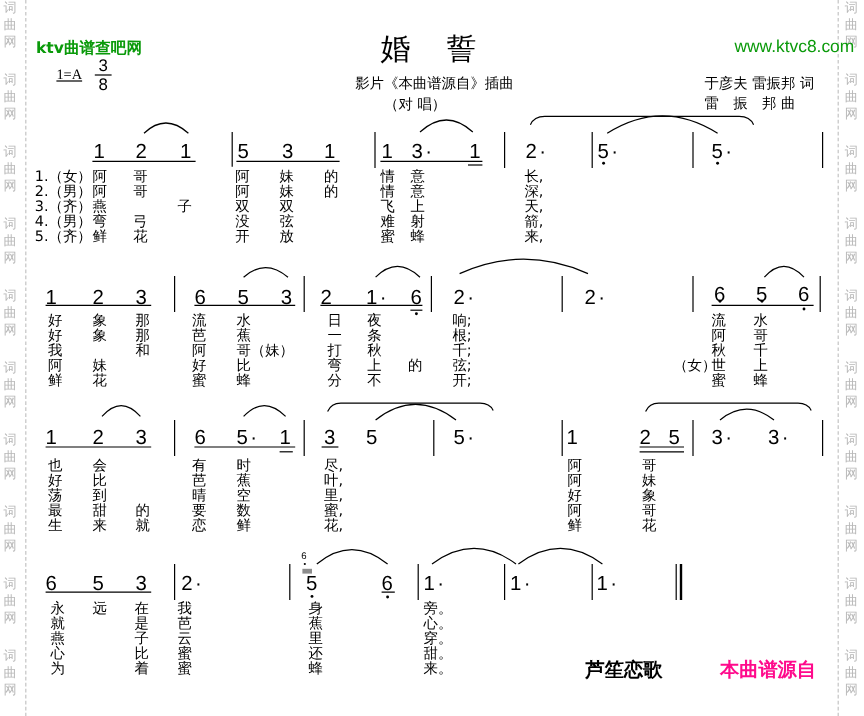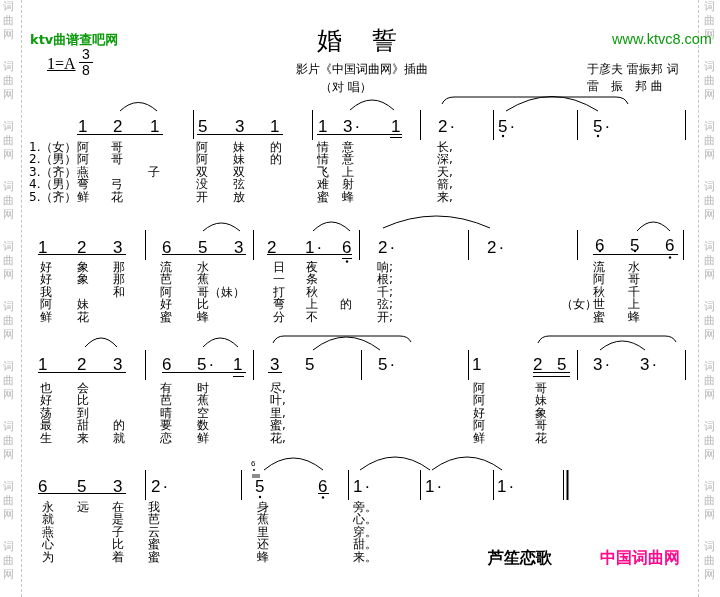--- a/index.html
+++ b/index.html
@@ -7,21 +7,21 @@
   body {
     width:720px; height:597px; position:relative; overflow:hidden;
     background:#ffffff; color:var(--ink);
     font-family:"DejaVu Sans", sans-serif;
   }
   .abs { position:absolute; white-space:pre; }
   .wm { position:absolute; font-size:11px; line-height:14px; color:var(--wm); white-space:pre; }
   .dash { position:absolute; top:0; width:0; height:597px; border-left:1px dashed #c4c4c4; }
   .site-left { left:30px; top:31px; font-size:13px; font-weight:bold; color:var(--green); font-family:"DejaVu Sans", sans-serif; }
   .site-right { left:612px; top:31px; font-size:14.5px; color:var(--green); font-family:"Liberation Sans", sans-serif; }
-  .key { left:47px; top:55px; font-size:16px; font-family:"Liberation Serif", serif;text-decoration:underline; }
+  .key { left:47px; top:55px; font-size:12px; font-family:"Liberation Serif", serif;text-decoration:underline; }
   .frac { font-size:14px; font-family:"Liberation Sans", sans-serif; line-height:14px; }
   .frac-line { position:absolute; left:79px; top:62px; width:14px; height:1px; background:#000; }
   .title { top:27px; font-size:25px; font-family:"DejaVu Serif", serif; line-height:28px; }
   .small { font-size:12px; line-height:14px; }
   .note { position:absolute; font-family:"Liberation Sans", sans-serif; font-size:17px; line-height:17px; letter-spacing:2px; white-space:pre; }
   .grace { position:absolute; font-family:"Liberation Sans", sans-serif; font-size:8px; line-height:8px; }
   .lyr { position:absolute; font-size:12px; line-height:12.4px; white-space:pre; }
   .footer { top:549px; font-size:16px; font-weight:bold; line-height:18px; }
   .src-site { color:var(--magenta); }
   svg.graphics { position:absolute; left:0; top:0; pointer-events:none; }
@@ -102,21 +102,21 @@
   <div class="abs site-left">ktv曲谱查吧网</div>
   <div class="abs site-right">www.ktvc8.com</div>
   <div class="abs key">1=A</div>
   <div>
     <div class="abs frac" style="left:82px;top:47px">3</div>
     <div class="frac-line"></div>
     <div class="abs frac" style="left:82px;top:63px">8</div>
   </div>
   <div class="abs title" style="left:317px">婚</div>
   <div class="abs title" style="left:372px">誓</div>
-  <div class="abs small" style="left:296px;top:62px">影片《中国词曲网》插曲</div>
+  <div class="abs small" style="left:296px;top:62px">影片《本曲谱源自》插曲</div>
   <div class="abs small" style="left:320px;top:80px">（对 唱）</div>
   <div class="abs small" style="left:587px;top:62px">于彦夫 雷振邦 词</div>
   <div class="abs small" style="left:587px;top:79px">雷　振　邦 曲</div>
 </div>
 
 <svg class="graphics" width="720" height="597">
 
   <g stroke-width="1">
     <line x1="193.5" y1="110" x2="193.5" y2="139"></line>
     <line x1="312.5" y1="110" x2="312.5" y2="140"></line>
@@ -440,14 +440,14 @@
 蜂</div>
   <div class="lyr" style="left:353px;top:501px">旁。
 心。
 穿。
 甜。
 来。</div>
 </div>
 
 <div>
   <div class="abs footer" style="left:488px">芦笙恋歌</div>
-  <div class="abs footer src-site" style="left:600px">中国词曲网</div>
+  <div class="abs footer src-site" style="left:600px">本曲谱源自</div>
 </div>
 
 </body></html>

